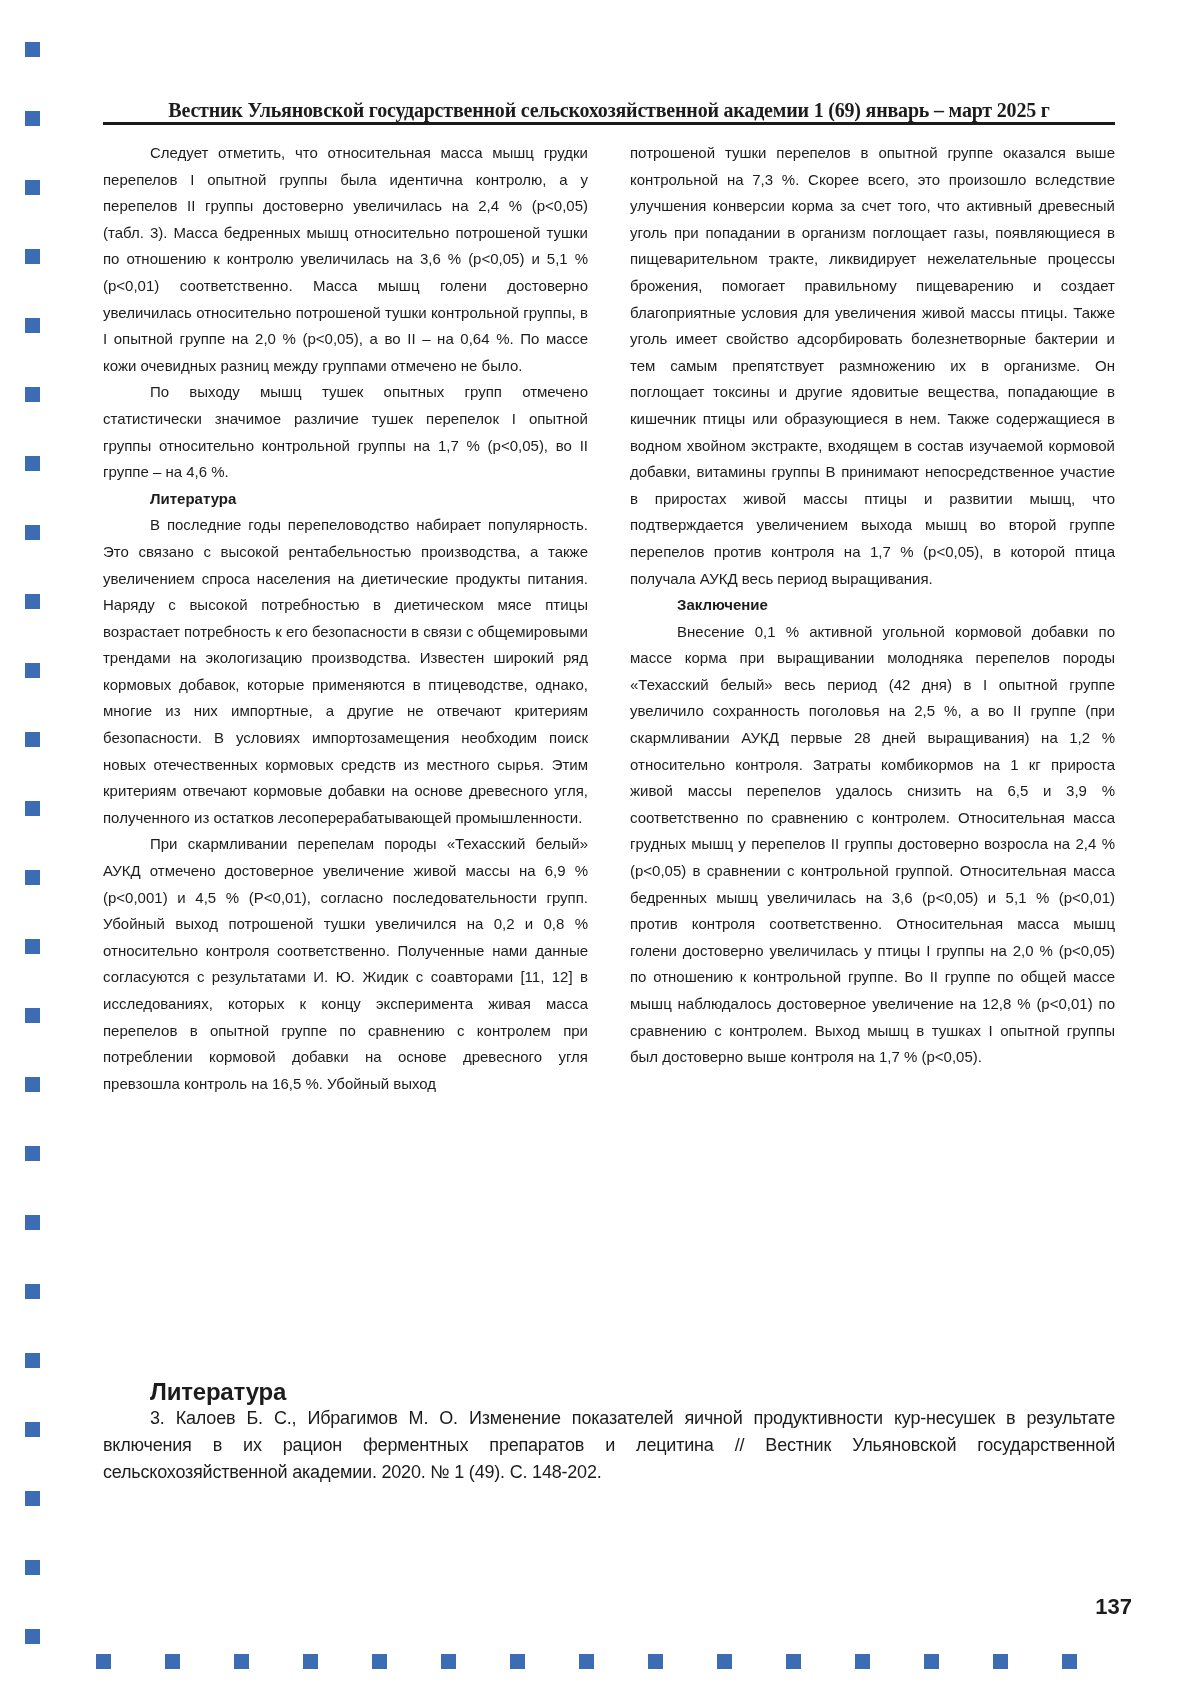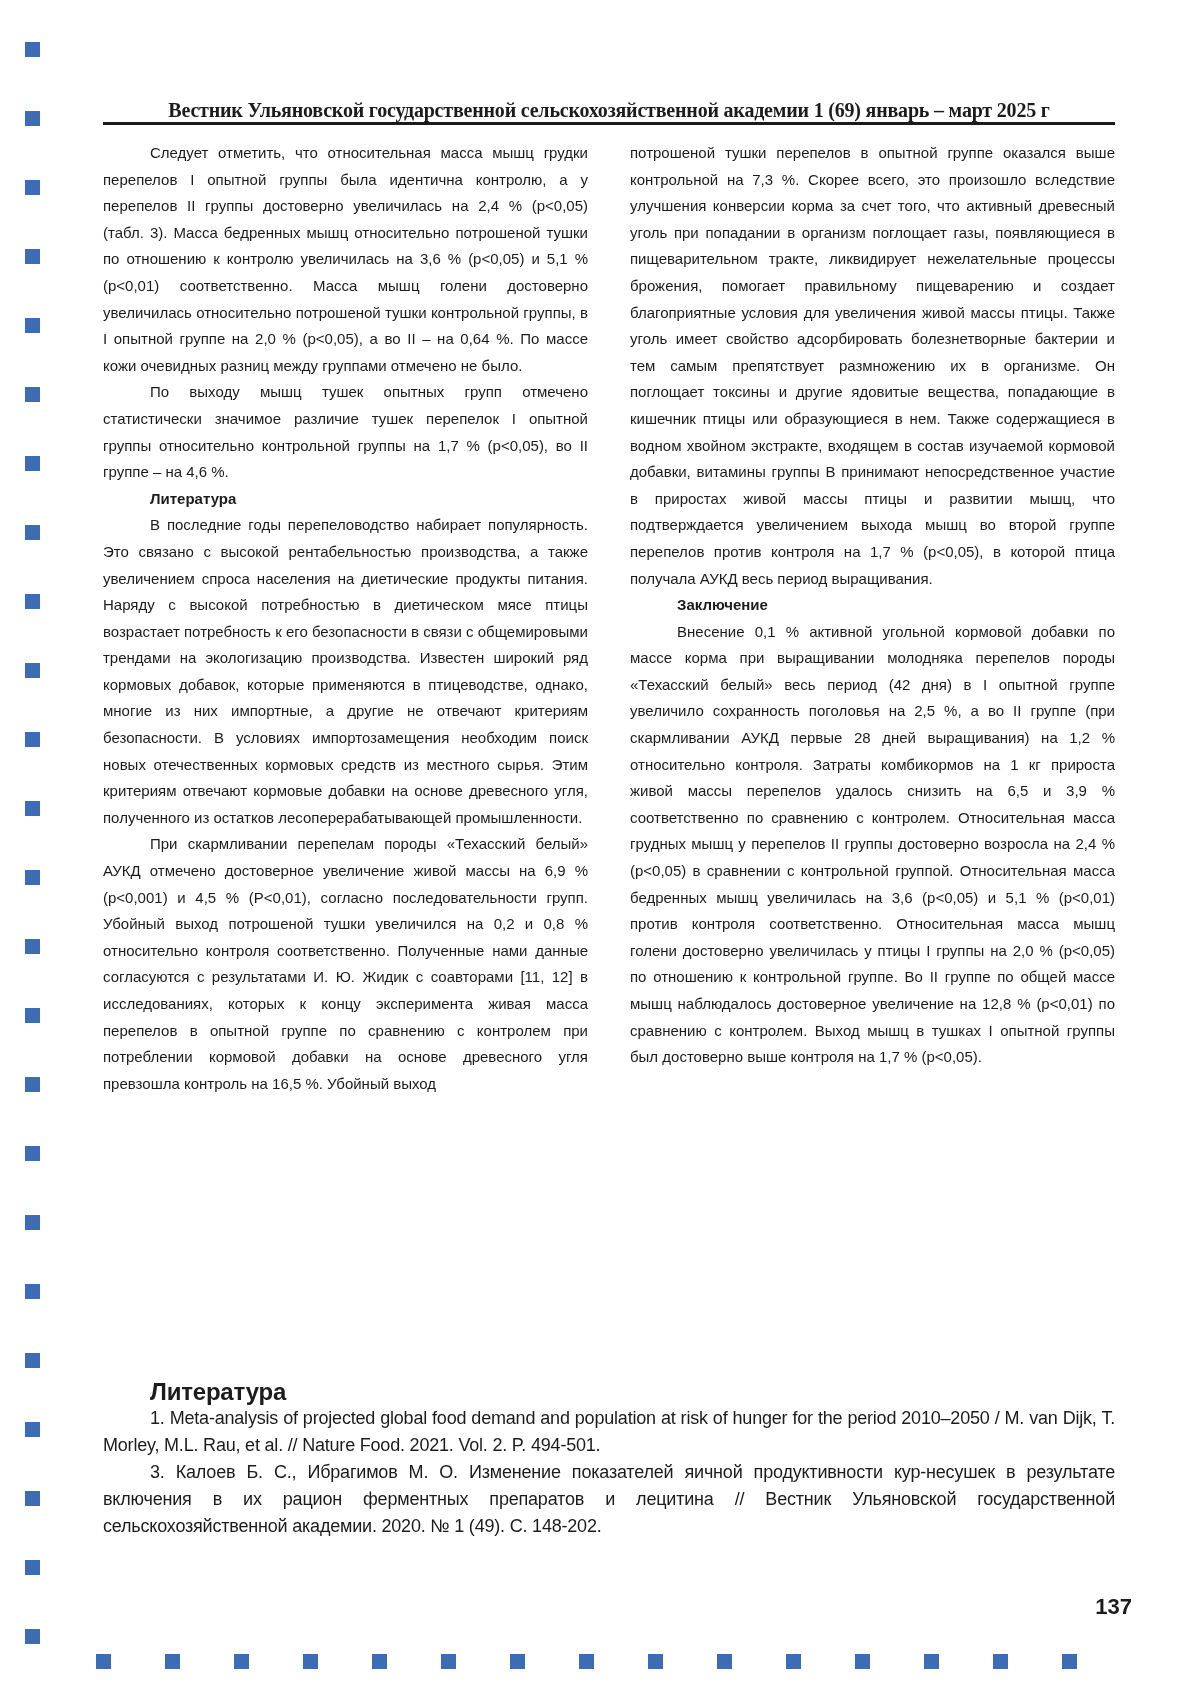--- a/index.html
+++ b/index.html
@@ -52,21 +52,20 @@
     <div class="col">
       <p class="plain">потрошеной тушки перепелов в опытной группе оказался выше контрольной на 7,3 %. Скорее всего, это произошло вследствие улучшения конверсии корма за счет того, что активный древесный уголь при попадании в организм поглощает газы, появляющиеся в пищеварительном тракте, ликвидирует нежелательные процессы брожения, помогает правильному пищеварению и создает благоприятные условия для увеличения живой массы птицы. Также уголь имеет свойство адсорбировать болезнетворные бактерии и тем самым препятствует размножению их в организме. Он поглощает токсины и другие ядовитые вещества, попадающие в кишечник птицы или образующиеся в нем. Также содержащиеся в водном хвойном экстракте, входящем в состав изучаемой кормовой добавки, витамины группы В принимают непосредственное участие в приростах живой массы птицы и развитии мышц, что подтверждается увеличением выхода мышц во второй группе перепелов против контроля на 1,7 % (p&lt;0,05), в которой птица получала АУКД весь период выращивания.</p>
       <p class="heading">Заключение</p>
       <p class="indent">Внесение 0,1 % активной угольной кормовой добавки по массе корма при выращивании молодняка перепелов породы «Техасский белый» весь период (42 дня) в I опытной группе увеличило сохранность поголовья на 2,5 %, а во II группе (при скармливании АУКД первые 28 дней выращивания) на 1,2 % относительно контроля. Затраты комбикормов на 1 кг прироста живой массы перепелов удалось снизить на 6,5 и 3,9 % соответственно по сравнению с контролем. Относительная масса грудных мышц у перепелов II группы достоверно возросла на 2,4 % (p&lt;0,05) в сравнении с контрольной группой. Относительная масса бедренных мышц увеличилась на 3,6 (p&lt;0,05) и 5,1 % (p&lt;0,01) против контроля соответственно. Относительная масса мышц голени достоверно увеличилась у птицы I группы на 2,0 % (p&lt;0,05) по отношению к контрольной группе. Во II группе по общей массе мышц наблюдалось достоверное увеличение на 12,8 % (p&lt;0,01) по сравнению с контролем. Выход мышц в тушках I опытной группы был достоверно выше контроля на 1,7 % (p&lt;0,05).</p>
     </div>
   </div>
 </div>
 
 <div class="refs">
   <p class="heading">Литература</p>
-  <p class="ref">1. Meta-analysis of projected global food demand and population at risk of hunger for the period 2010–2050 / M. van Dijk, T. Morley, M.L. Rau, et al. // Nature Food. 2021. Vol. 2. P. 494-501.</p>
   <p class="ref">3. Калоев Б. С., Ибрагимов М. О. Изменение показателей яичной продуктивности кур-несушек в результате включения в их рацион ферментных препаратов и лецитина // Вестник Ульяновской государственной сельскохозяйственной академии. 2020. № 1 (49). С. 148-202.</p>
 </div>
 
 <div class="pagenum">137</div>
 
 <div class="sq" style="left: 25px; top: 42px; background: rgb(59, 108, 180);"></div>
 <div class="sq" style="left: 25px; top: 111px; background: rgb(59, 108, 180);"></div>
 <div class="sq" style="left: 25px; top: 180px; background: rgb(59, 108, 180);"></div>
 <div class="sq" style="left: 25px; top: 249px; background: rgb(59, 108, 180);"></div>
 <div class="sq" style="left: 25px; top: 318px; background: rgb(59, 108, 180);"></div>

